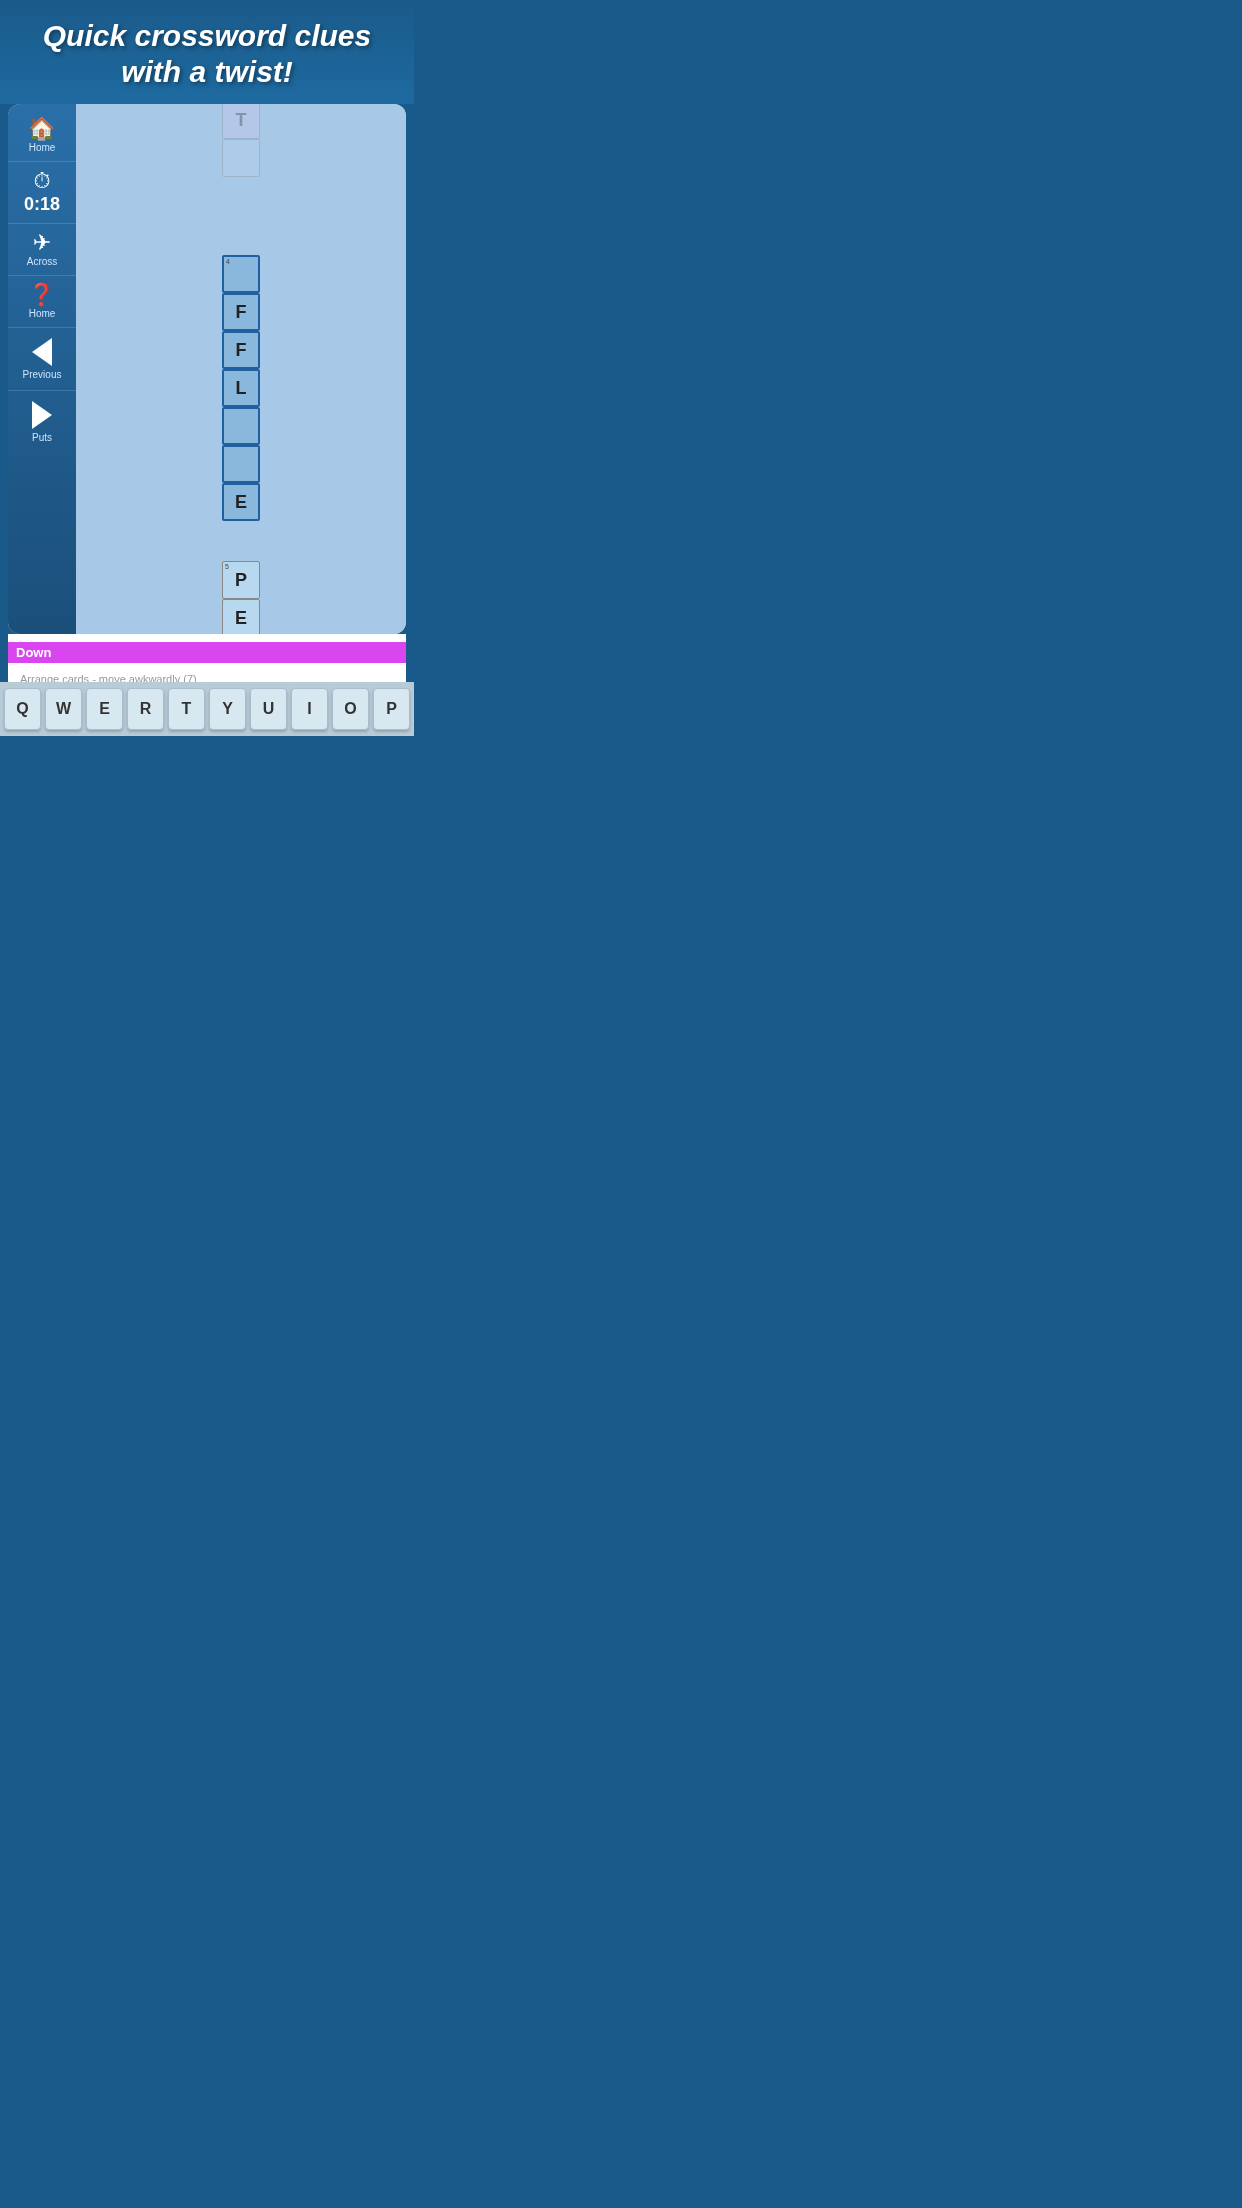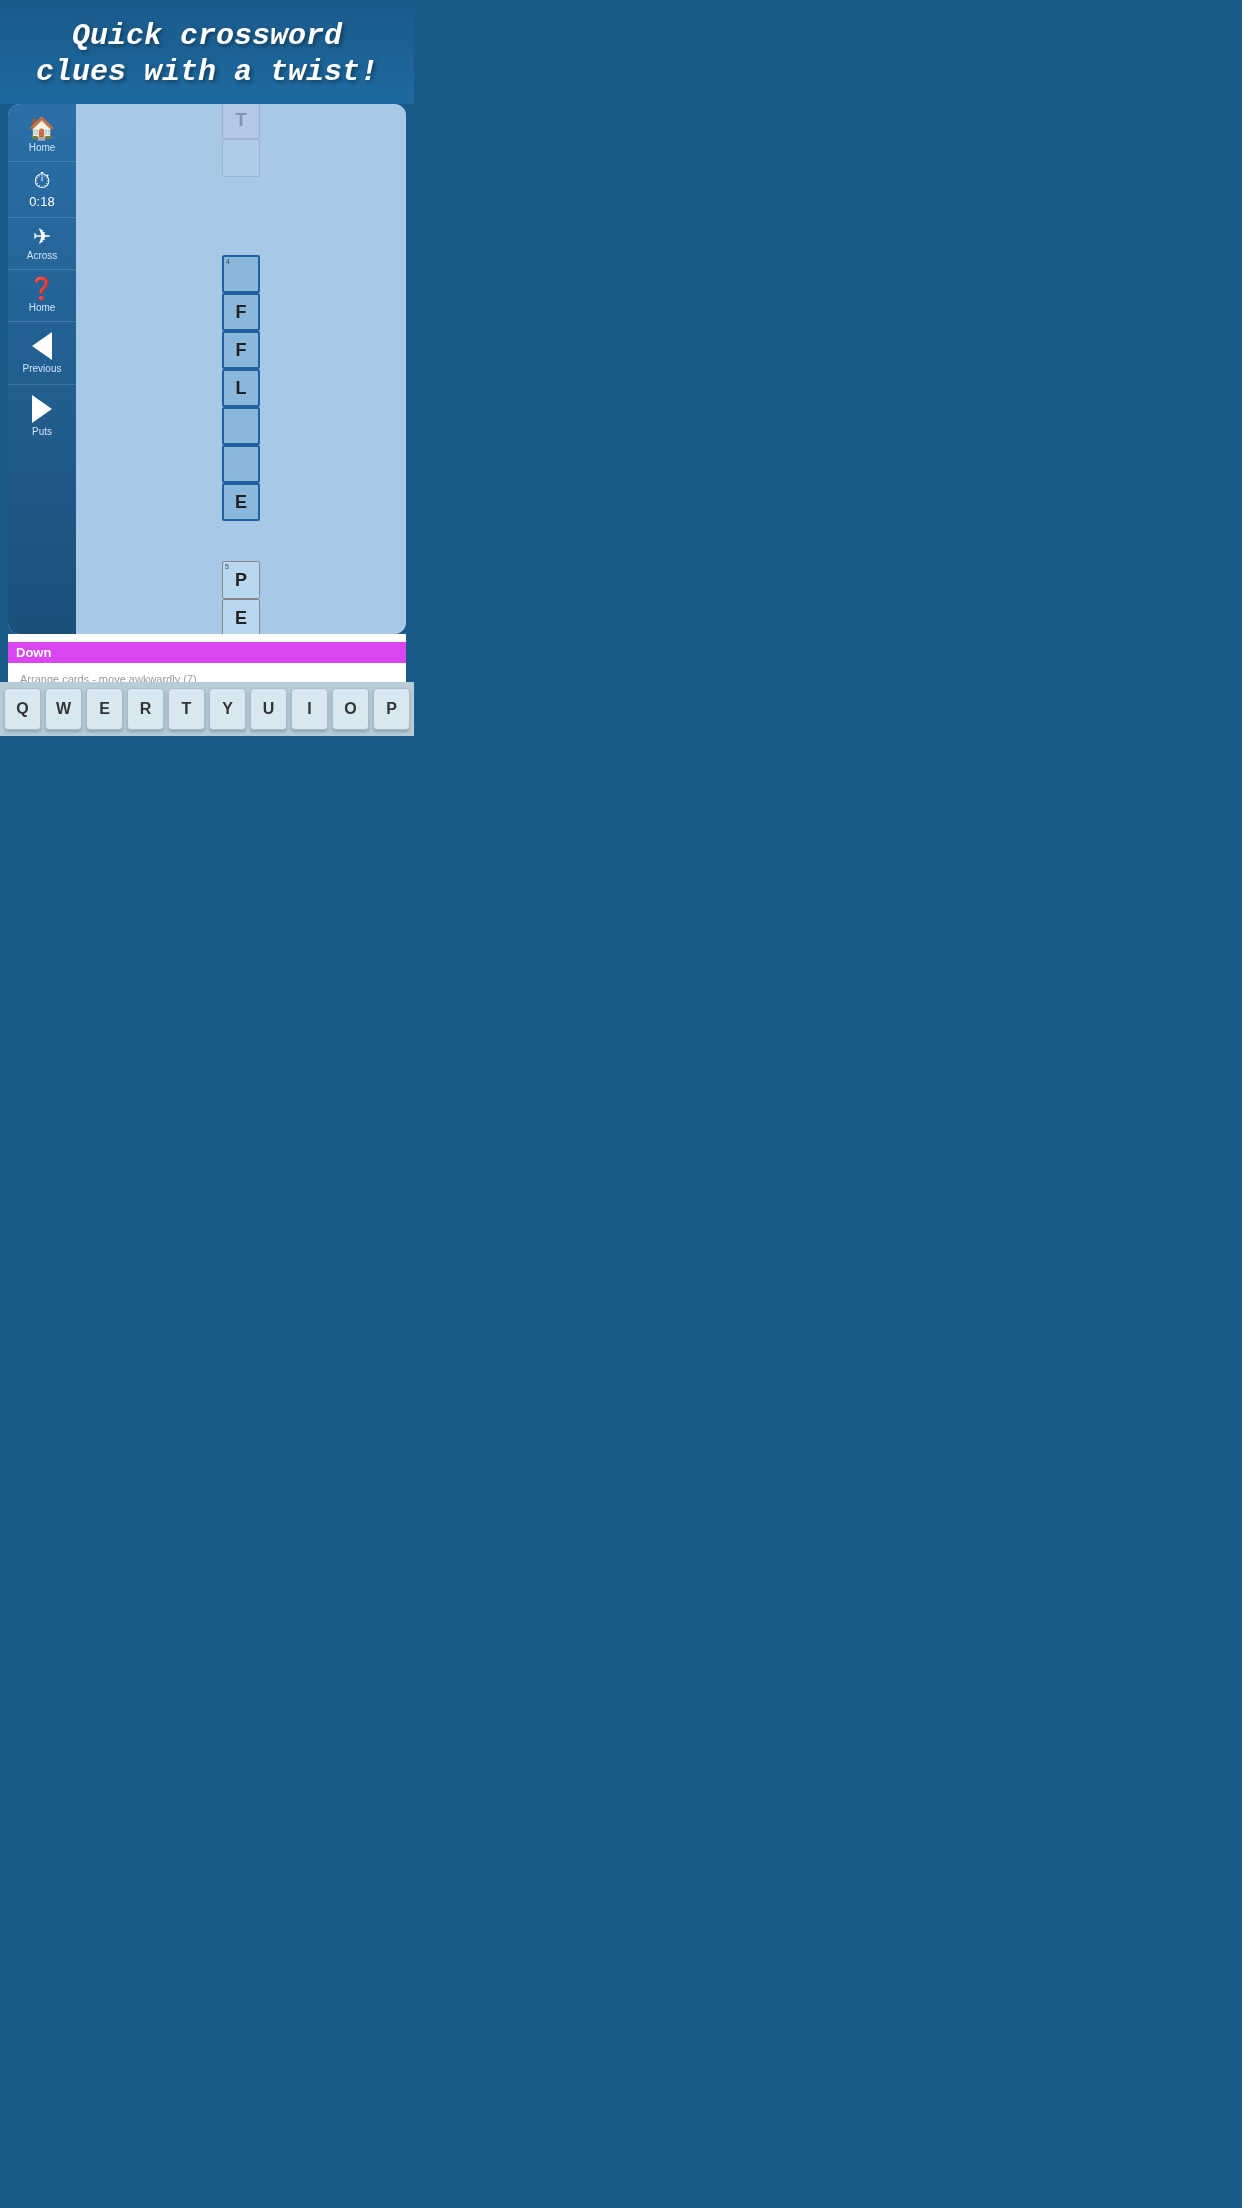--- a/index.html
+++ b/index.html
@@ -10,21 +10,20 @@
       font-family: Arial, sans-serif;
       overflow: hidden;
       position: relative;
     }
 
     
     .header {
       text-align: center;
       padding: 18px 20px 14px;
       background: linear-gradient(180deg, #1a5a8a 0%, #1e6aa0 100%);
-      font-family: Liberation Mono, monospace;
     }
     .header-title {
       color: white;
       font-size: 30px;
       font-style: italic;
       font-weight: bold;
       line-height: 1.2;
       text-shadow: 2px 2px 4px rgba(0,0,0,0.4);
     }
 
@@ -66,22 +65,22 @@
       font-size: 22px;
       margin-bottom: 2px;
       line-height: 1;
     }
     .sidebar-label {
       font-size: 10px;
       color: #cce4ff;
       text-align: right;
     }
     .sidebar-timer {
-      font-size: 13px;
-      font-weight: normal;
+      font-size: 18px;
+      font-weight: bold;
       color: white;
     }
     .sidebar-item.nav-btn {
       padding: 10px 4px;
     }
     .nav-triangle {
       width: 0;
       height: 0;
       margin-bottom: 3px;
     }

